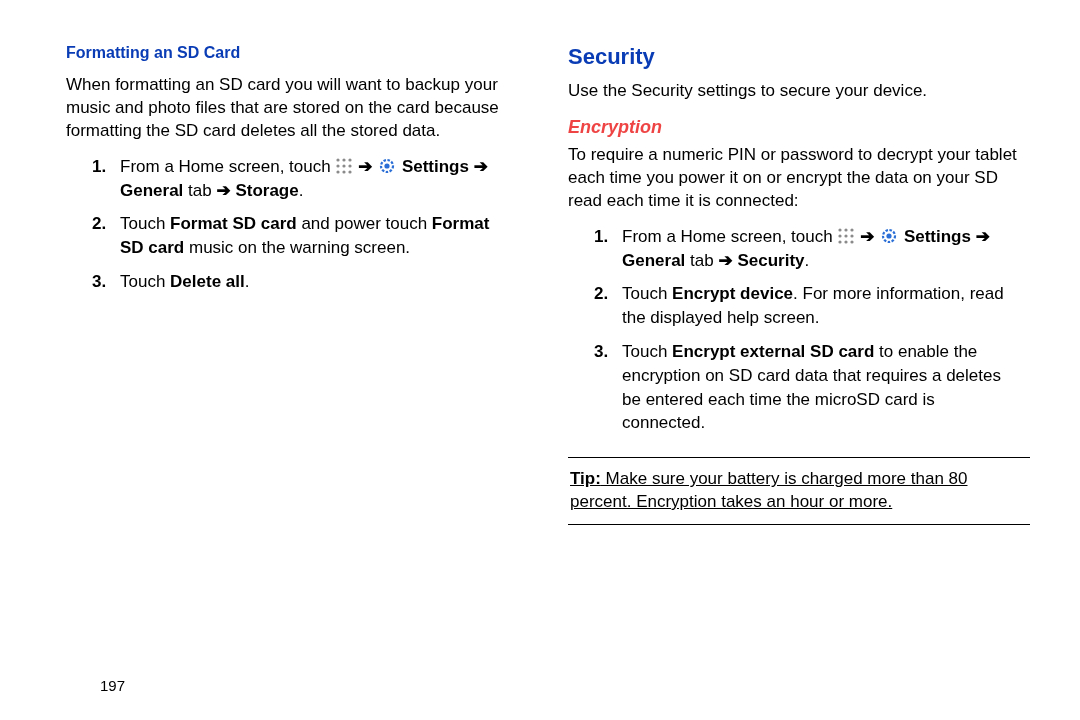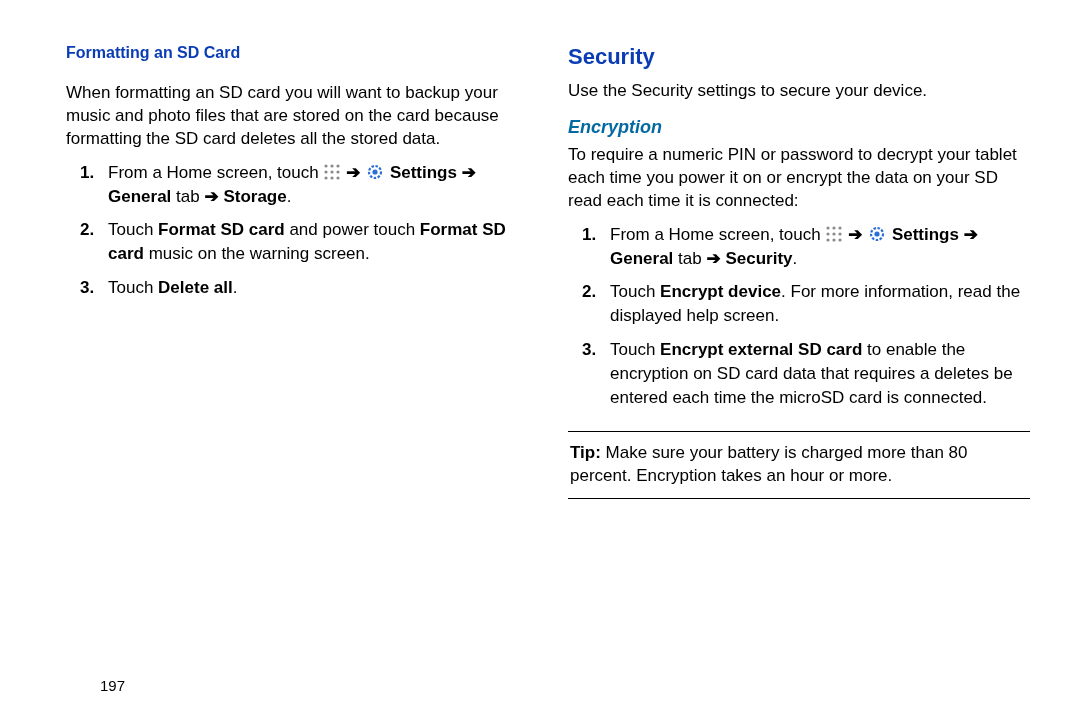--- a/index.html
+++ b/index.html
@@ -22,44 +22,44 @@
     flex: 1;
     box-sizing: border-box;
   }
   .col-left { padding-right: 30px; }
   .col-right { padding-left: 10px; }
   .h-sd {
     font-family: Verdana, Arial, sans-serif;
     font-weight: 700;
     font-size: 16px;
     color: #0a3db5;
-    margin: 0 0 20px 0;
+    margin: 0 0 12px 0;
   }
   .h-security {
     font-family: Verdana, Arial, sans-serif;
     font-weight: 700;
     font-size: 22px;
     color: #0a3db5;
     margin: 0 0 10px 0;
   }
   .h-encryption {
     font-family: Verdana, Arial, sans-serif;
     font-weight: 700;
     font-style: italic;
     font-size: 18px;
-    color: #0369a1;
+    color: #ef4444;
     margin: 14px 0 6px 0;
   }
   p {
     font-size: 17px;
     line-height: 1.35;
     margin: 0 0 8px 0;
   }
   ol {
-    margin: 0;
+    margin: 12px;
     padding: 0 0 0 42px;
     counter-reset: item;
     list-style: none;
   }
   ol > li {
     font-size: 17px;
     line-height: 1.4;
     margin: 10px 0;
     position: relative;
   }
@@ -75,20 +75,21 @@
   .arrow {
     font-weight: 700;
   }
   svg.apps-icon { vertical-align: -3px; }
   svg.gear-icon { vertical-align: -4px; }
   .tip-rules {
     border-top: 1.5px solid #000;
     border-bottom: 1.5px solid #000;
     margin-top: 22px;
     padding: 10px 2px;
+    text-decoration: underline;
   }
   .tip-rules p { margin: 0; }
   .page-num {
     position: absolute;
     left: 100px;
     bottom: 26px;
     font-size: 15px;
   }
 </style>
 </head>

